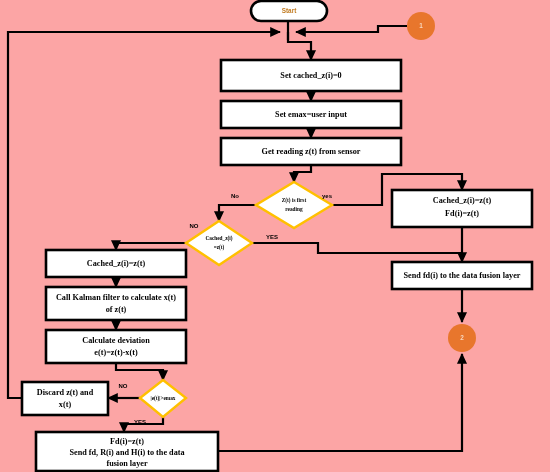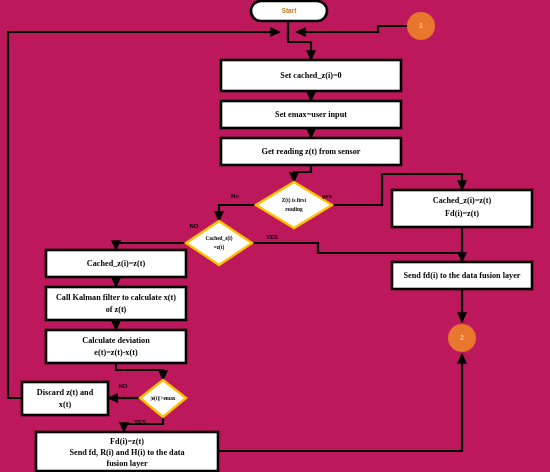--- a/index.html
+++ b/index.html
@@ -7,21 +7,21 @@
     padding: 0;
     background: #ffffff;
   }
   body {
     font-family: "Liberation Serif", serif;
   }
   #flow-root {
     position: relative;
     width: 550px;
     height: 472px;
-    background: #be185d;
+    background: #fca5a5;
     overflow: hidden;
   }
   #flow-svg {
     position: absolute;
     left: 0;
     top: 0;
     width: 550px;
     height: 472px;
   }
   .node-text {

